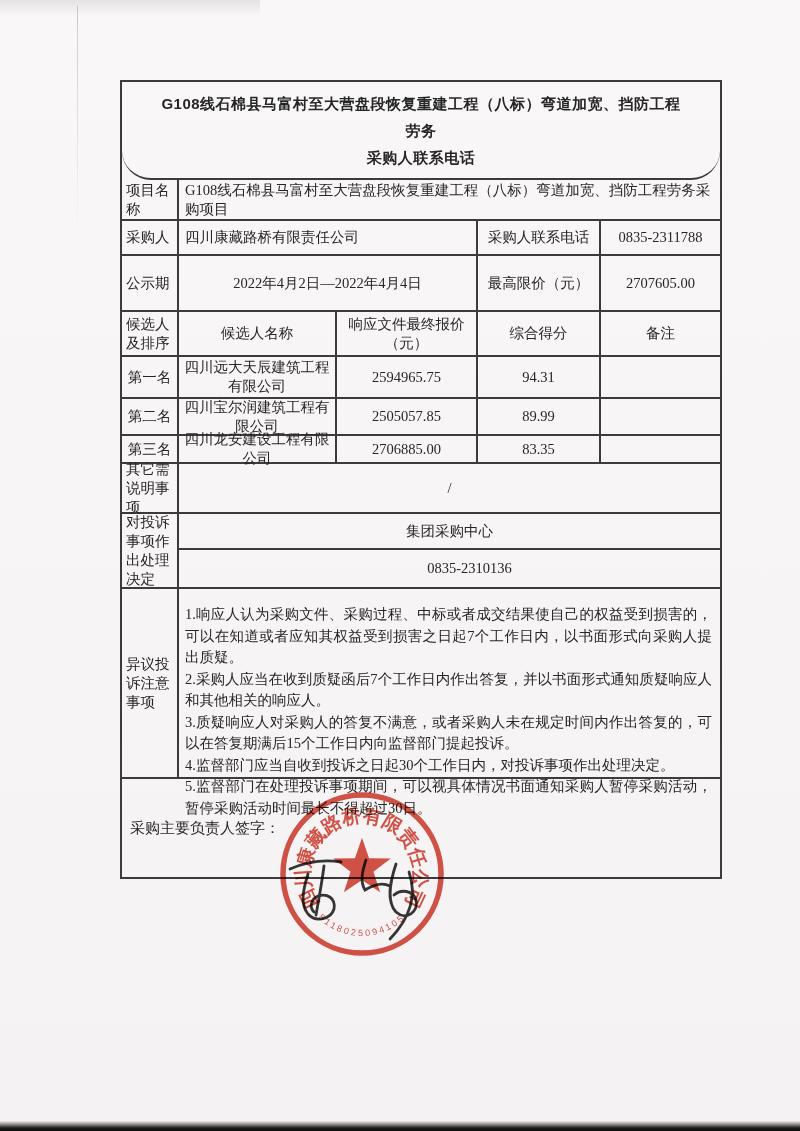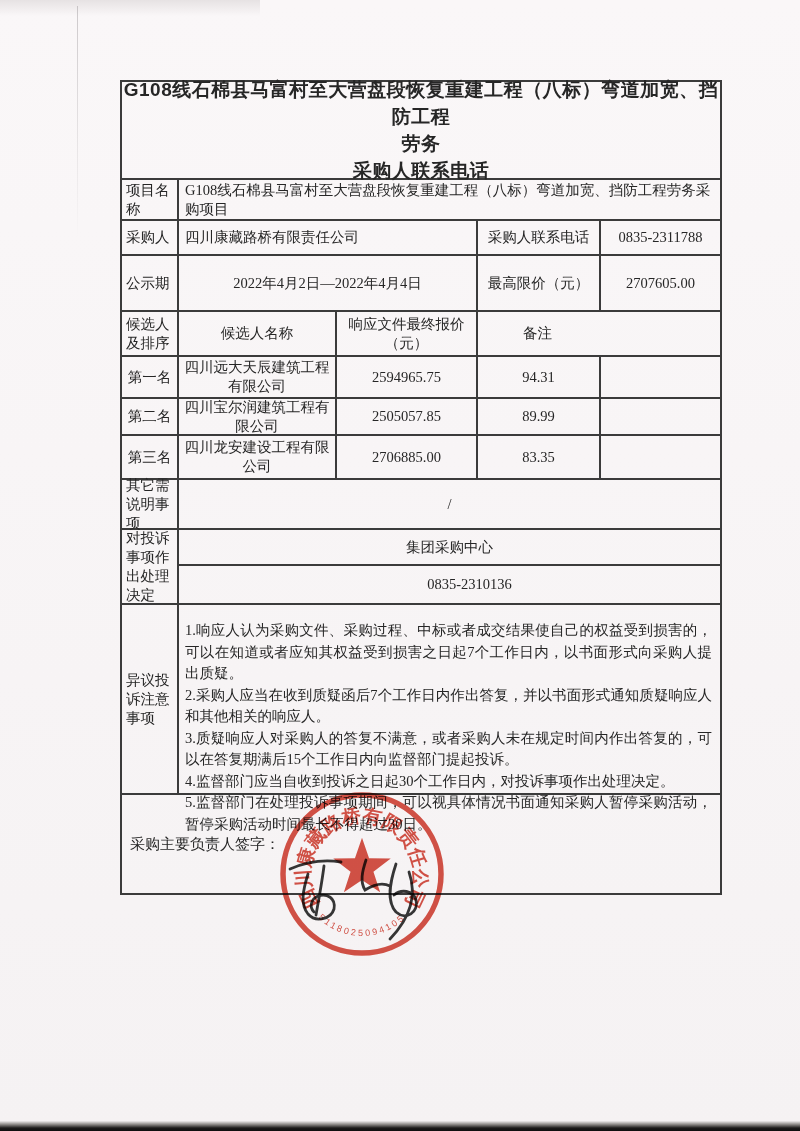--- a/index.html
+++ b/index.html
@@ -29,23 +29,23 @@
   .td:last-child{border-right:none;}
   .c1{width:57px;}  .c2{width:158px;} .c3{width:141px;} .c4{width:123px;} .c5{width:119px;}
   .span-all{width:541px;} .span-mid{width:299px;}
   .lab{padding:2px 5px 2px 4px;}
   .cell-left{padding:2px 6px;}
   .cell-center{justify-content:center;text-align:center;padding:2px 4px;}
   .pre{white-space:pre-line;}
   
   .row-title{height:98px;flex-direction:column;justify-content:center;align-items:center;
     font-family:"Liberation Sans","DejaVu Sans",sans-serif;font-weight:bold;
-    font-size:19px;line-height:27px;text-align:center;letter-spacing:.5px;border-right:none;}
+    font-size:15px;line-height:27px;text-align:center;letter-spacing:.5px;border-right:none;border-radius:29px;}
   .h-r1{height:41px;} .h-r2{height:35px;} .h-r3{height:42px;} .h-r4{height:56px;}
-  .h-r5{height:45px;} .h-r6{height:42px;} .h-r7{height:37px;} .h-r8{height:44px;}
+  .h-r5{height:45px;} .h-r6{height:42px;} .h-r7{height:37px;} .h-r8{height:28px;}
   .h-r9{height:50px;} .h-r10{height:75px;} .h-r11{height:190px;} .h-r12{height:98px;}
   .sup-col{width:541px;display:flex;flex-direction:column;}
   .sup-a{height:36px;border-bottom:2px solid #3b3b3b;box-sizing:border-box;
     display:flex;align-items:center;justify-content:center;}
   .sup-b{height:37px;display:flex;align-items:center;justify-content:center;padding-left:40px;}
   .dispute{align-items:flex-start;padding:15px 8px 6px 6px;line-height:21.5px;
     text-align:justify;}
   .dispute p{margin:0;}
   .sig-cell{position:relative;width:598px;border-right:none;}
   .sig-label{position:absolute;left:8px;top:40px;font-size:15px;}
@@ -88,20 +88,21 @@
       <div class="td span-mid cell-center">2022年4月2日—2022年4月4日</div>
       <div class="td c4 cell-center">最高限价（元）</div>
       <div class="td c5 cell-center">2707605.00</div>
     </div>
 
     <div class="tr h-r5">
       <div class="td c1 lab">候选人及排序</div>
       <div class="td c2 cell-center">候选人名称</div>
       <div class="td c3 cell-center pre">响应文件最终报价
 （元）</div>
+      <div class="td c4 cell-center">综合得分</div>
       <div class="td c5 cell-center">备注</div>
     </div>
 
     <div class="tr h-r6">
       <div class="td c1 cell-center">第一名</div>
       <div class="td c2 cell-center">四川远大天辰建筑工程有限公司</div>
       <div class="td c3 cell-center">2594965.75</div>
       <div class="td c4 cell-center">94.31</div>
       <div class="td c5 cell-center"></div>
     </div>

